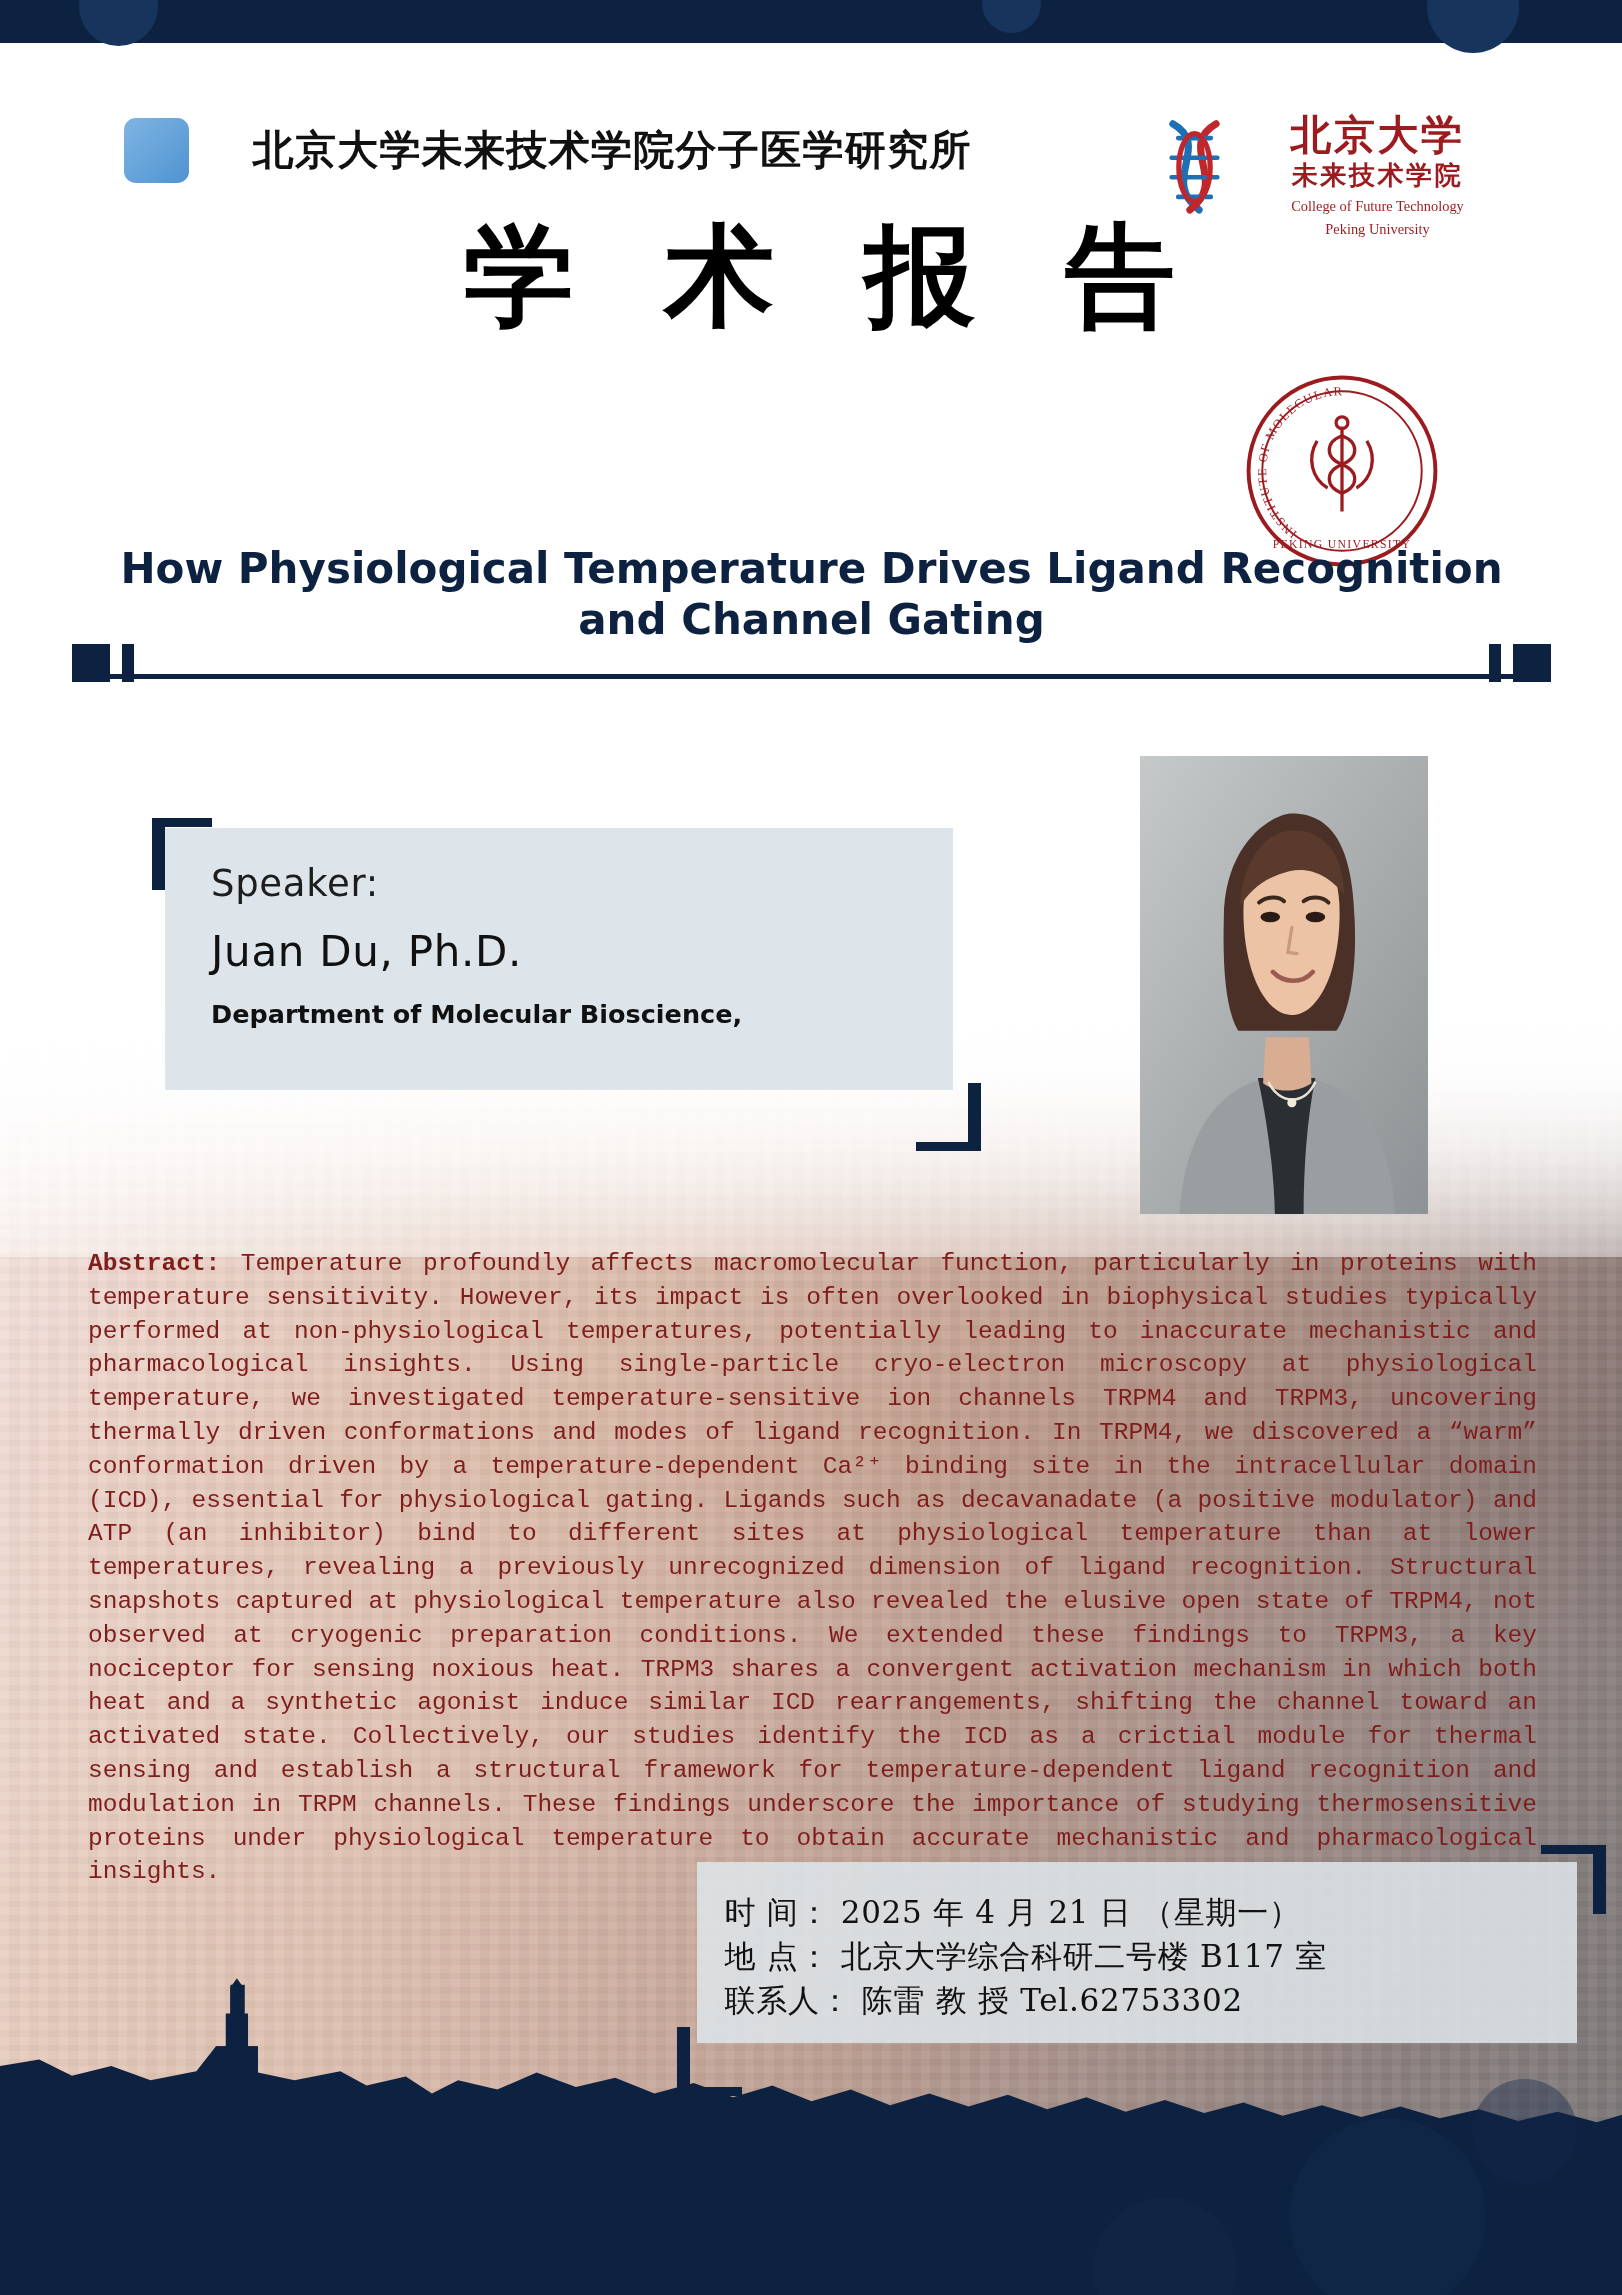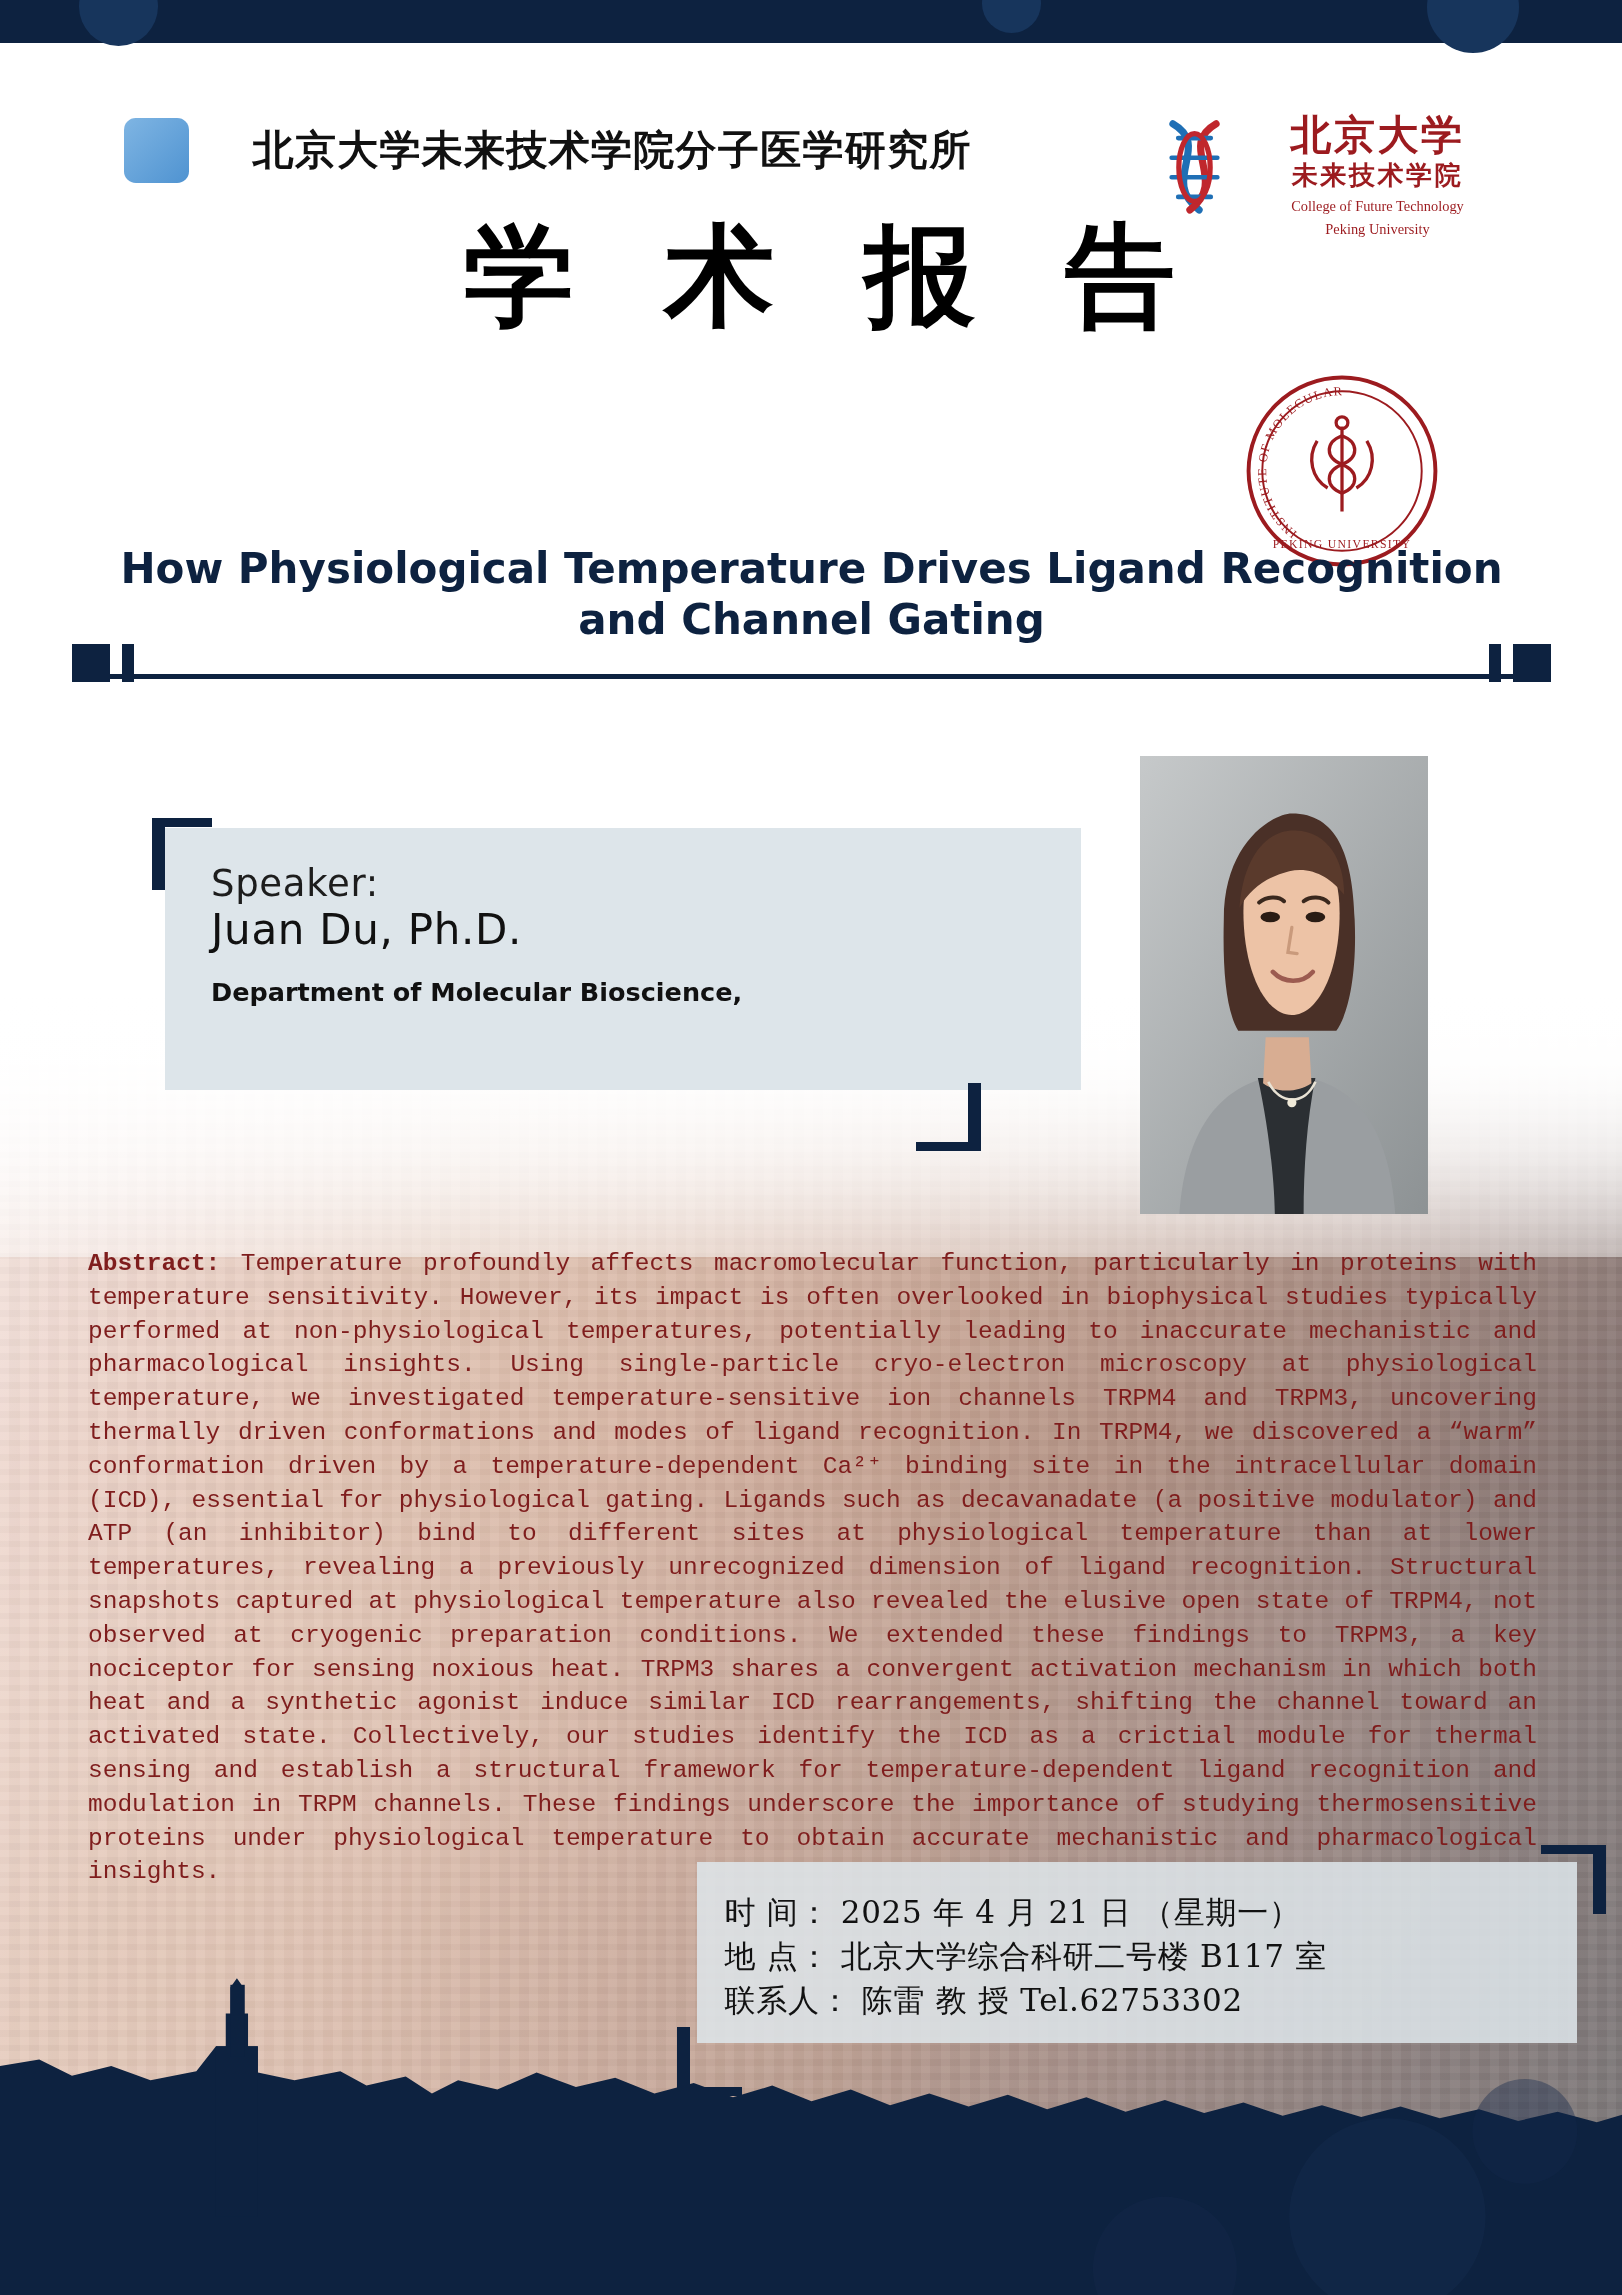--- a/index.html
+++ b/index.html
@@ -211,38 +211,39 @@
   .rule-sq.l1 { left: 72px; }
   .rule-sq.l2 { left: 122px; width: 11.8px; }
   .rule-sq.r1 { right: 72px; }
   .rule-sq.r2 { right: 122px; width: 11.8px; }
 
   
   .speaker-panel {
     position: absolute;
     top: 828px;
     left: 165px;
-    width: 916px;
+    width: 788px;
     height: 262px;
     background: #dde5ea;
     z-index: 20;
   }
   .speaker-inner {
     padding: 34px 0 0 46px;
   }
   .speaker-label {
     font-family: "DejaVu Sans", sans-serif;
     font-size: 37px;
     color: #1d1d1d;
     letter-spacing: 0.7px;
   }
   .speaker-name {
     font-family: "DejaVu Sans", sans-serif;
     font-size: 42px;
     color: #111111;
+    margin-top: 22px;
     letter-spacing: 0.7px;
   }
   .speaker-affil {
     font-family: "DejaVu Sans", sans-serif;
     font-weight: bold;
     font-size: 25.5px;
     color: #111111;
     margin-top: 21px;
     line-height: 1.35;
   }

